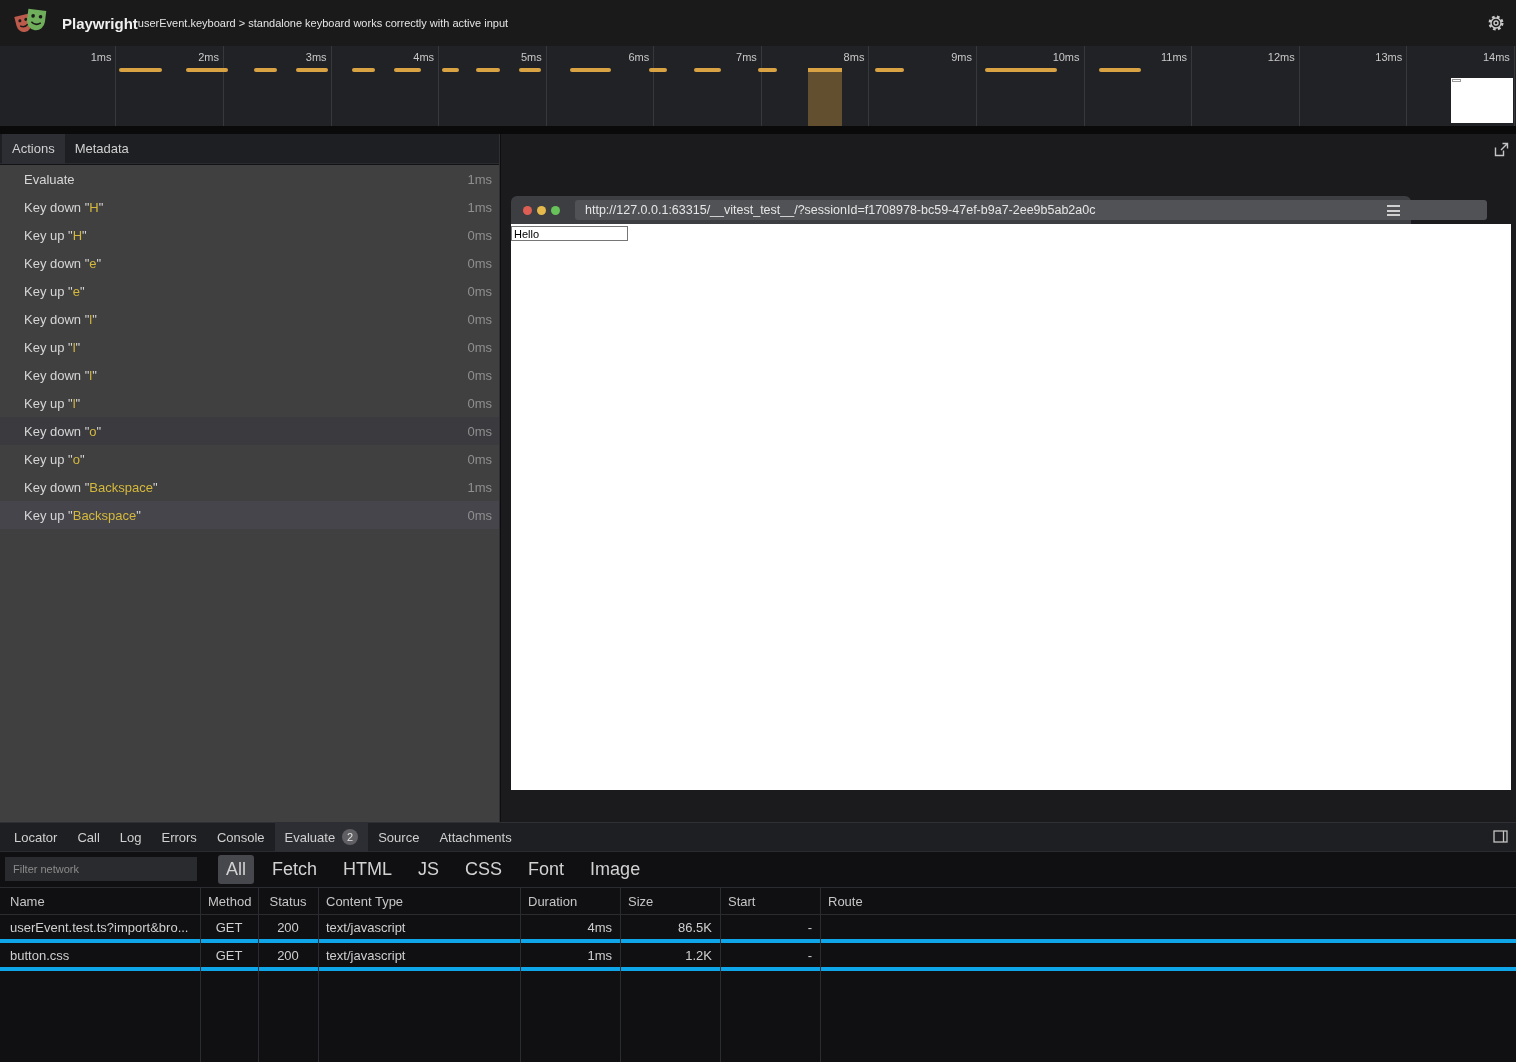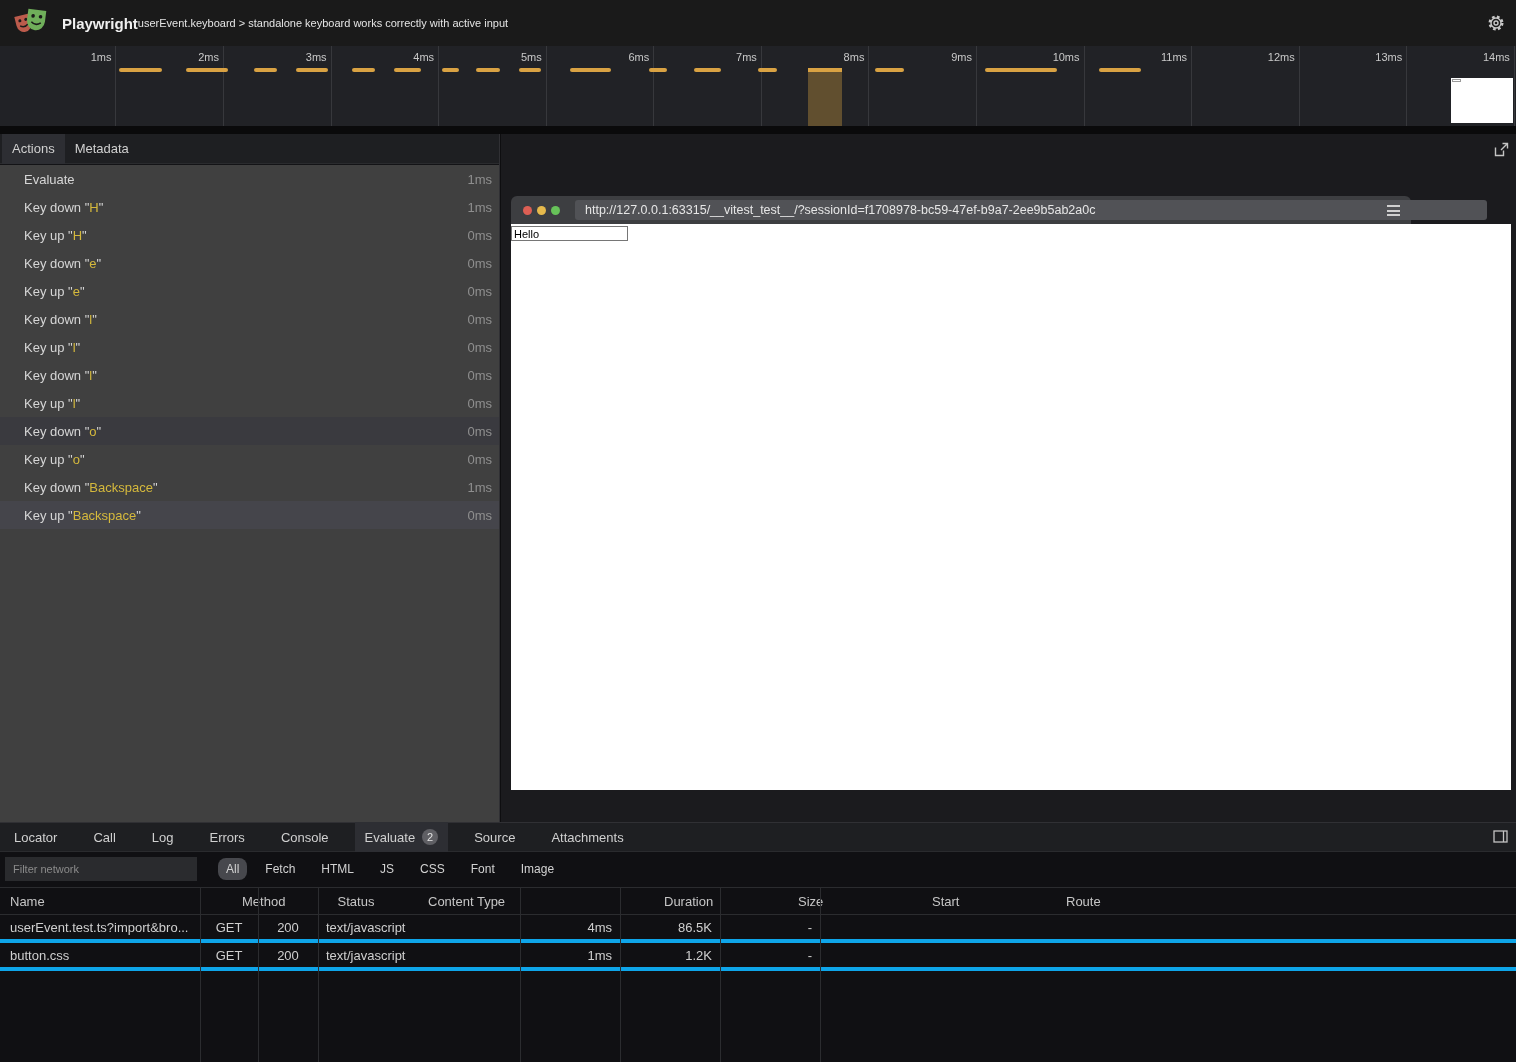--- a/index.html
+++ b/index.html
@@ -62,38 +62,38 @@
   .hamburger { position:absolute; right:11px; top:9px; width:13px; cursor:pointer; }
   .hamburger div { height:2px; background:#d0d0d0; margin-bottom:2.5px; }
   .page { position:absolute; left:0; top:28px; width:1000px; height:566px; background:#ffffff; }
   .page input { position:absolute; left:0; top:2px; width:117px; height:15px;
                 border:1px solid #767676; font-size:11px; padding-left:2px; color:#000;
                 font-family:"Liberation Sans", sans-serif; background:#fff; }
 
   
   .bottom-panel { position:absolute; left:0; top:822px; width:1516px; height:240px;
                   background:#101013; border-top:1px solid #303034; }
-  .bottom-tabs { position:relative; height:29px; padding-left:4px;gap:16px; }
+  .bottom-tabs { position:relative; height:29px; padding-left:4px; }
   .badge { display:inline-block; width:16px; height:16px; border-radius:50%; background:#5f5f64;
            color:#e2e2e2; font-size:11px; line-height:16px; text-align:center; margin-left:7px; }
   .pane-icon { position:absolute; right:8px; top:7px; width:15px; height:13px; cursor:pointer; }
 
   .filter-row { position:relative; height:34px; display:flex; align-items:center; }
   .filter-input { position:absolute; left:5px; top:5px; width:192px; height:24px;
                   background:#2a2b2e; border:none; outline:none; color:#c4c4c4;
                   font-size:11px; padding:0 8px; font-family:"Liberation Sans", sans-serif; }
   .filter-input::placeholder { color:#8b8b8b; }
   .chips { position:absolute; left:218px; top:0; height:34px; display:flex; align-items:center; gap:10px; }
-  .chip { color:#d2d2d2; font-size:12px; padding:4px 8px; border-radius:8px; cursor:pointer; }
+  .chip { color:#d2d2d2; font-size:18px; padding:4px 8px; border-radius:3px; cursor:pointer; }
   .chip.selected { background:#47484d; }
 
   .net-table { position:absolute; left:0; top:64px; width:1516px; bottom:0; }
   .net-row { display:grid; grid-template-columns:200px 58px 60px 202px 100px 100px 100px auto;
              height:28px; align-items:center; font-size:13px; color:#cfcfcf; }
-  .net-row.head { color:#c6c6c6; border-top:1px solid #2b2c2f; border-bottom:1px solid #2b2c2f;gap:34px; }
+  .net-row.head { color:#c6c6c6; border-top:1px solid #2b2c2f; border-bottom:1px solid #2b2c2f; }
   .net-row.body { border-bottom:4px solid #0ea5e9; }
   .net-cell { padding:0 8px; white-space:nowrap; overflow:hidden; }
   .net-cell.c0 { padding-left:10px; }
   .net-cell.center { text-align:center; }
   .net-cell.right { text-align:right; }
   .vline { position:absolute; top:0; bottom:0; width:1px; background:#2b2c2f; }
 </style>
 </head>
 <body>
 

